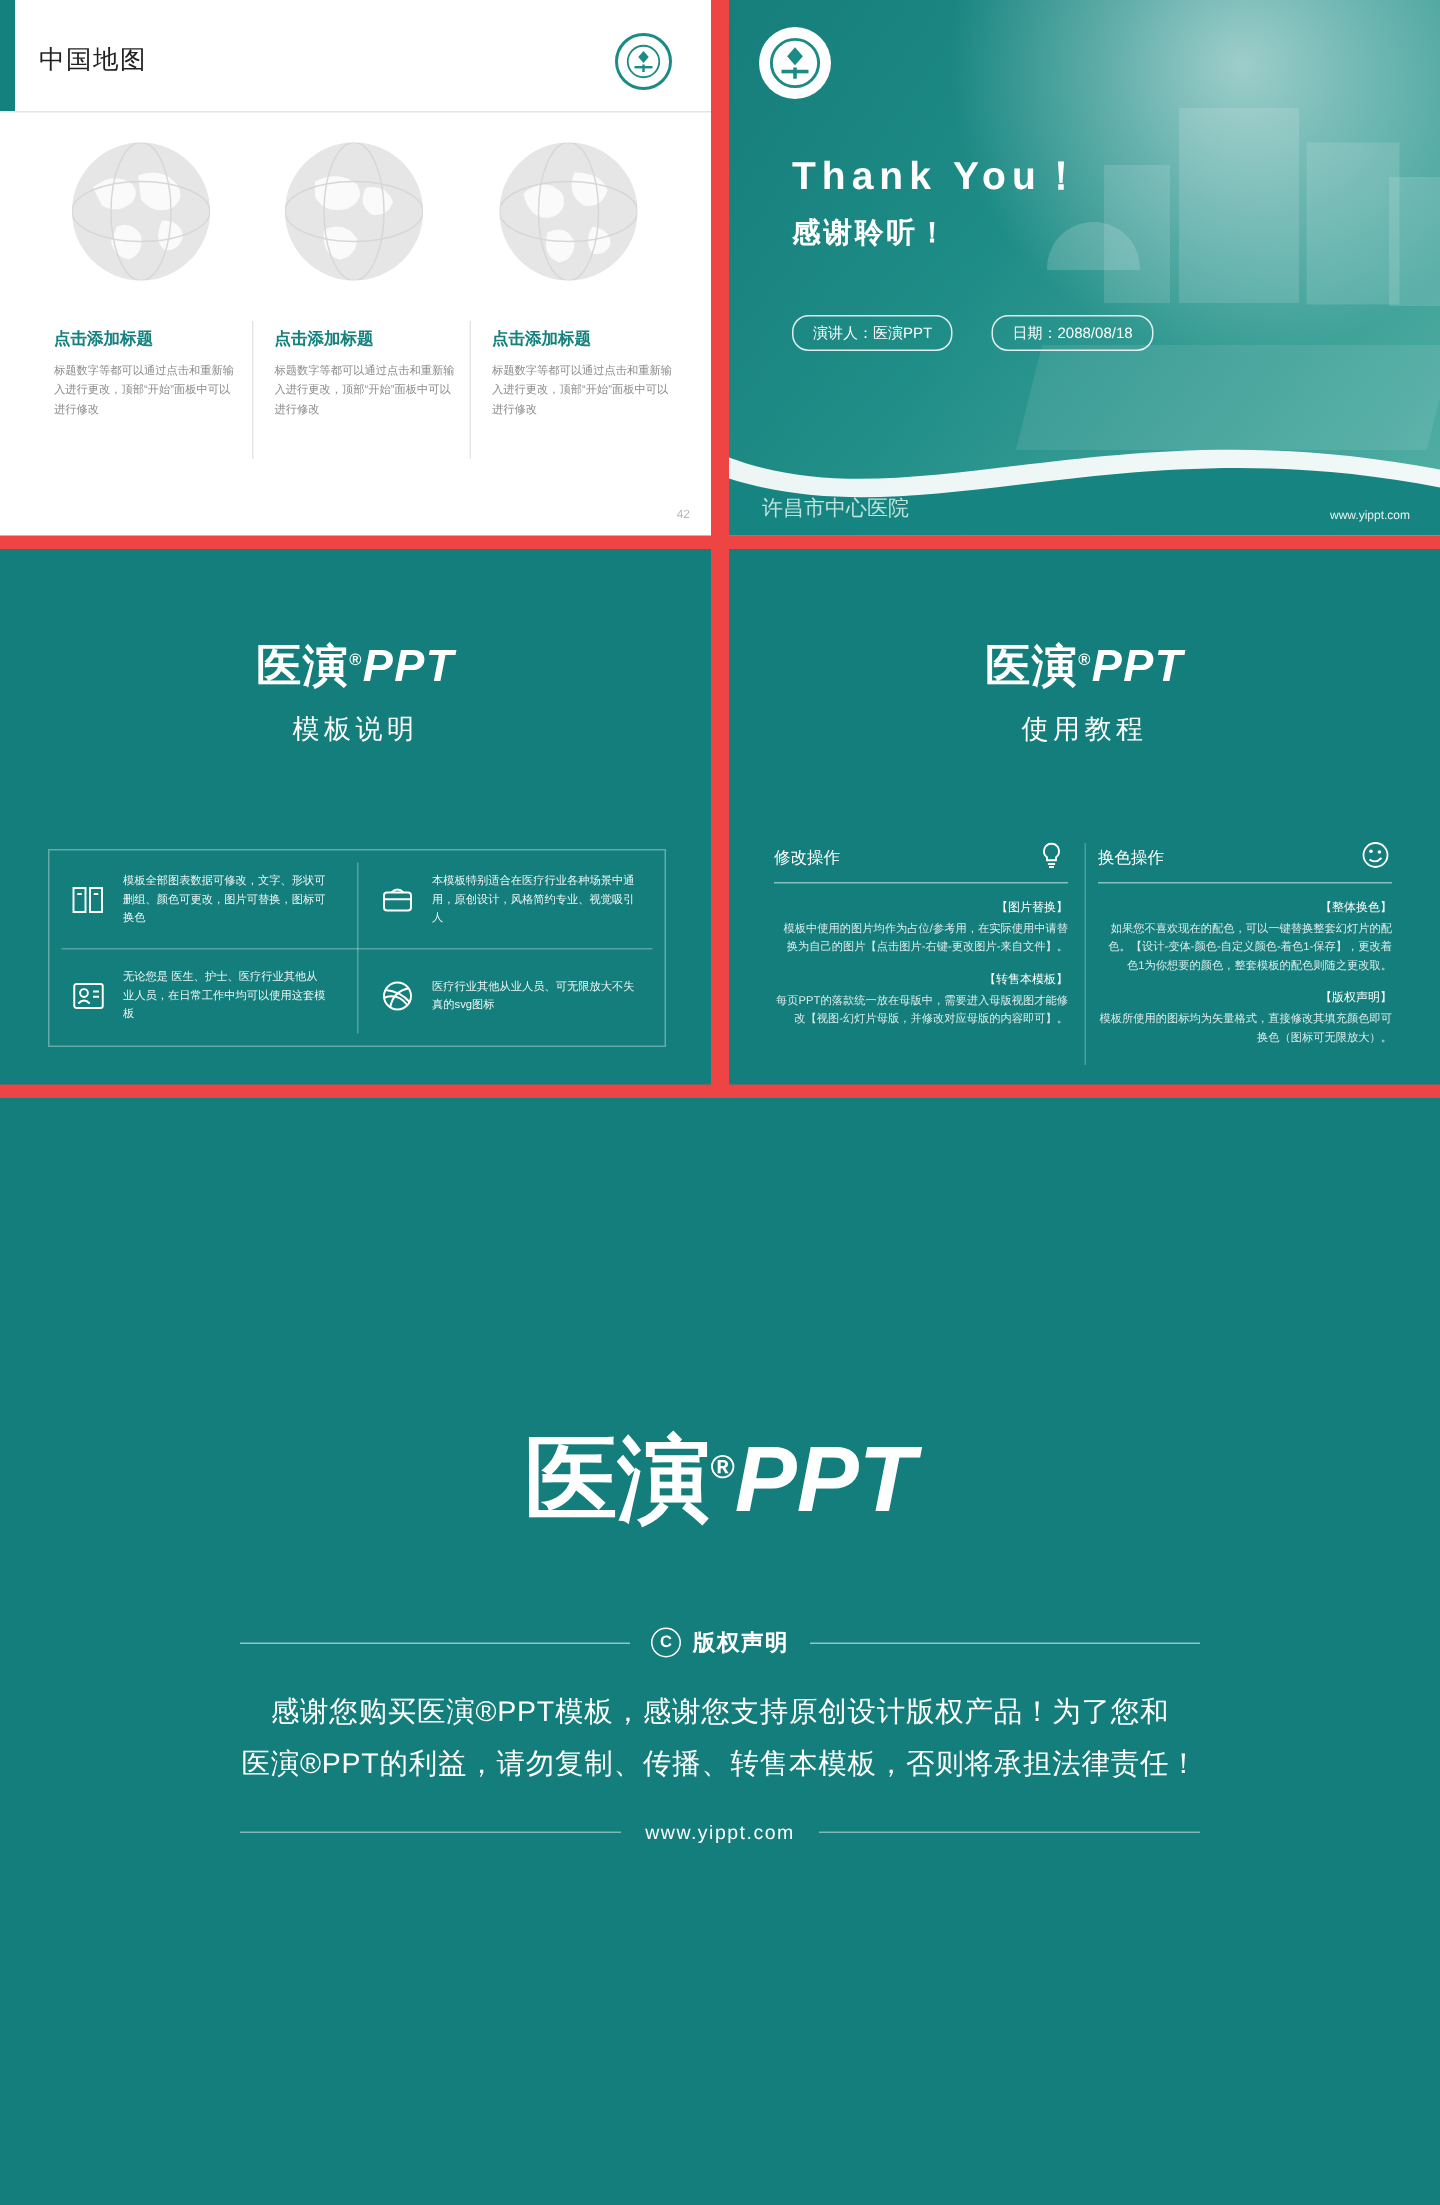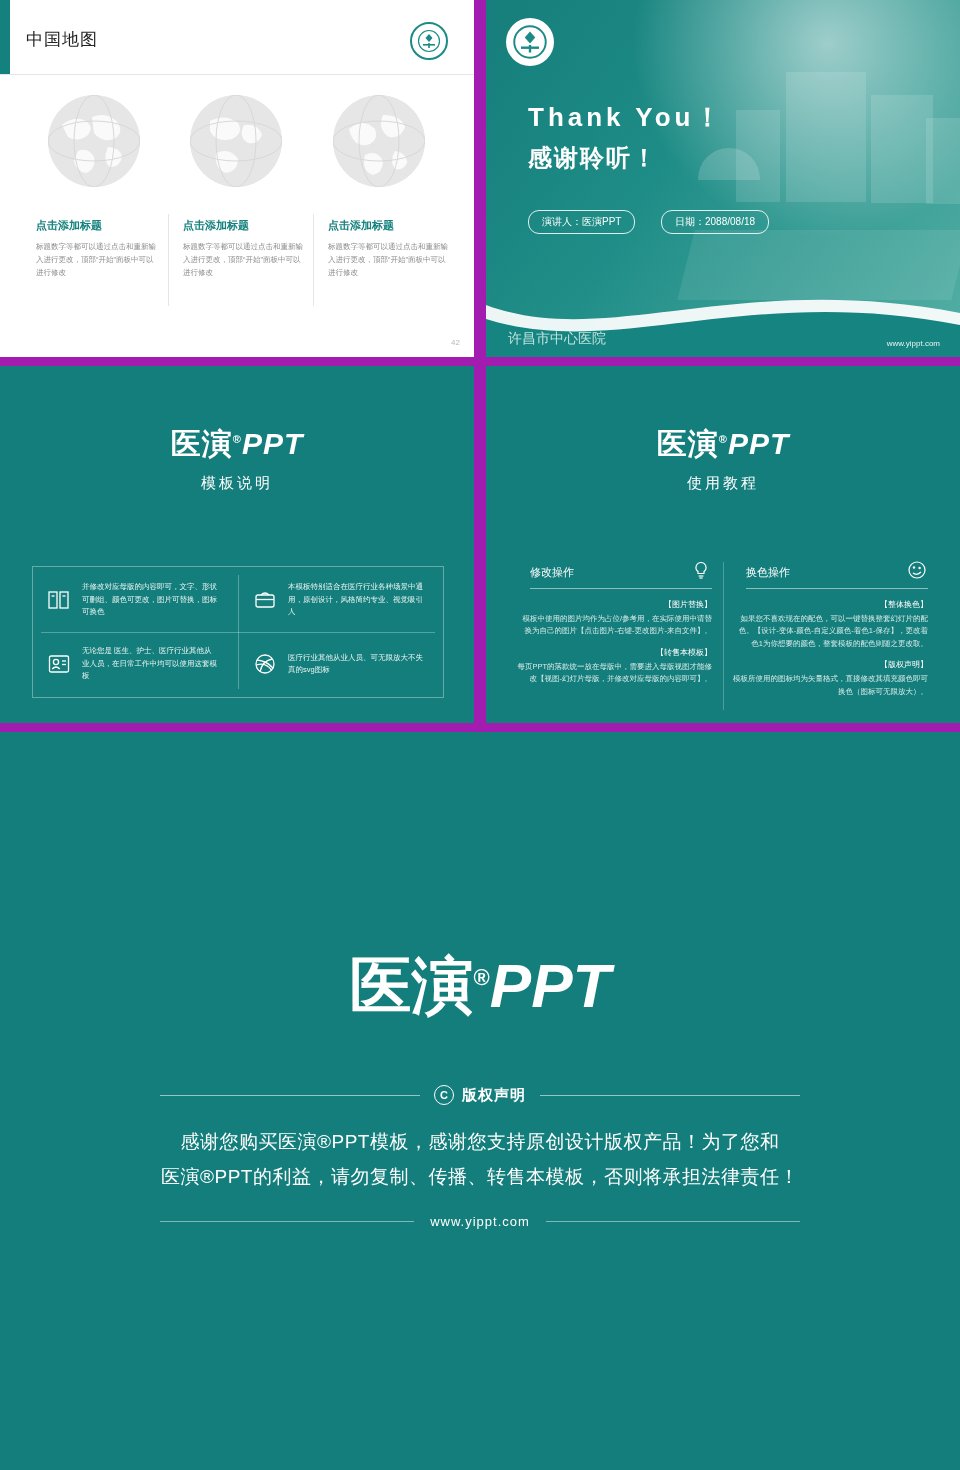--- a/index.html
+++ b/index.html
@@ -2,21 +2,21 @@
 <html lang="zh"><head>
 <meta charset="utf-8">
 <style>
   html,body{margin:0;padding:0;}
   body{
     width:960px;height:1470px;
     background:#ffffff;
     font-family:"Liberation Sans","DejaVu Sans",sans-serif;
     overflow:hidden;
   }
-  .page{position:relative;width:960px;height:1270px;background:#a21caf;}
+  .page{position:relative;width:960px;height:1270px;background:#ef4444;}
 
   
   .row1{position:absolute;left:0;top:0;width:960px;height:360px;}
 
   
   .slide1{position:absolute;left:0;top:0;width:474px;height:357px;background:#ffffff;overflow:hidden;}
   .s1-topbar{position:absolute;left:0;top:0;width:474px;height:74px;background:#ffffff;}
   .s1-accent{position:absolute;left:0;top:0;width:10px;height:74px;background:#15817e;}
   .s1-title{position:absolute;left:26px;top:28px;font-size:17px;color:#222;letter-spacing:1px;}
   .s1-divider{position:absolute;left:0;top:74px;width:474px;height:1px;background:#e4e4e4;}
@@ -51,51 +51,51 @@
   .b3{left:250px;top:110px;width:44px;height:92px;}
   .b4{left:440px;top:118px;width:34px;height:86px;}
   .road{position:absolute;left:200px;top:230px;width:274px;height:70px;background:rgba(255,255,255,.09);
         transform:skewX(-14deg);}
   .dome{position:absolute;left:212px;top:148px;width:62px;height:32px;border-radius:31px 31px 0 0;
         background:rgba(255,255,255,.17);}
   .s2-wave{position:absolute;left:0;bottom:0;width:474px;height:92px;}
   .s2-logo{position:absolute;left:20px;top:18px;width:48px;height:48px;border-radius:50%;
            background:#ffffff;display:flex;align-items:center;justify-content:center;}
   .s2-en{position:absolute;left:42px;top:100px;font-size:26px;font-weight:bold;color:#ffffff;letter-spacing:4px;}
-  .s2-cn{position:absolute;left:42px;top:142px;font-size:24px;font-weight:bold;color:#ffffff;letter-spacing:2px;}
+  .s2-cn{position:absolute;left:42px;top:142px;font-size:19px;font-weight:bold;color:#ffffff;letter-spacing:2px;}
   .pill{position:absolute;top:210px;height:22px;border:1px solid rgba(255,255,255,.85);border-radius:11px;
         color:#ffffff;font-size:10px;display:flex;align-items:center;padding:0 13px;white-space:nowrap;}
   .pill.p1{left:42px;} .pill.p2{left:175px;}
   .s2-foot-left{position:absolute;left:22px;bottom:9px;font-size:14px;color:#bfe2dd;}
   .s2-foot-right{position:absolute;right:20px;bottom:9px;font-size:8px;color:#e8f4f2;}
 
   
   .row2{position:absolute;left:0;top:366px;width:960px;height:360px;}
   .slide3,.slide4{position:absolute;top:0;width:474px;height:357px;background:#147e7c;overflow:hidden;}
   .slide3{left:0;} .slide4{left:486px;}
   .brand{position:absolute;width:100%;text-align:center;}
   .brand .bt{font-size:30px;color:#ffffff;font-weight:bold;letter-spacing:1px;}
   .brand .bt sup{font-size:11px;vertical-align:super;}
   .brand .bt .ppt{font-style:italic;}
-  .brand .bs{margin-top:9px;font-size:15px;color:#ffffff;letter-spacing:3px;}
+  .brand .bs{margin-top:9px;font-size:18px;color:#ffffff;letter-spacing:3px;}
 
   .cards{position:absolute;left:32px;top:200px;width:410px;height:130px;
          border:1px solid rgba(255,255,255,.35);}
   .cards .vline{position:absolute;left:50%;top:8px;width:1px;height:114px;background:rgba(255,255,255,.28);}
   .cards .hline{position:absolute;left:8px;top:50%;width:394px;height:1px;background:rgba(255,255,255,.28);}
   .card{position:absolute;width:190px;height:58px;display:flex;align-items:center;gap:9px;padding:0 8px;box-sizing:border-box;}
   .card.k1{left:4px;top:4px;} .card.k2{left:210px;top:4px;}
   .card.k3{left:4px;top:68px;} .card.k4{left:210px;top:68px;}
   .card .ic{flex:0 0 28px;height:28px;display:flex;align-items:center;justify-content:center;}
   .card .tx{font-size:7.5px;line-height:1.65;color:#eaf6f4;}
 
   
   .tut{position:absolute;top:196px;width:196px;}
   .tut.t1{left:30px;} .tut.t2{left:246px;}
-  .tut .hd{position:relative;height:26px;border-bottom:1px solid rgba(255,255,255,.5);margin-left:14px;}
+  .tut .hd{position:relative;height:26px;border-bottom:1px solid rgba(255,255,255,.5);}
   .tut .hd span{font-size:11px;color:#ffffff;}
   .tut .hd .ico{position:absolute;right:0;top:-3px;}
   .tut .blk{margin-top:10px;text-align:right;}
   .tut .blk .bh{font-size:8px;color:#ffffff;margin-bottom:3px;}
   .tut .blk .bp{font-size:7.5px;line-height:1.65;color:#d9ecea;}
   .tut .blk+.blk{margin-top:9px;}
   .tut-sep{position:absolute;left:237px;top:196px;width:1px;height:148px;background:rgba(255,255,255,.25);}
 
   
   .row3{position:absolute;left:0;top:732px;width:960px;height:738px;background:#147e7c;}
@@ -254,21 +254,21 @@
 
         <div class="card k1">
           <div class="ic">
             <svg width="26" height="26" viewBox="0 0 26 26" fill="none" stroke="#ffffff" stroke-width="1.3">
               <rect x="3" y="5" width="8" height="16"></rect>
                 <rect x="14" y="5" width="8" height="16"></rect>
               <line x1="5.5" y1="9" x2="8.5" y2="9"></line>
                 <line x1="16.5" y1="9" x2="19.5" y2="9"></line>
             </svg>
           </div>
-          <div class="tx">并修改对应母版的内容即可，文字、形状可删组、颜色可更改，图片可替换，图标可换色</div>
+          <div class="tx">模板全部图表数据可修改，文字、形状可删组、颜色可更改，图片可替换，图标可换色</div>
         </div>
 
         <div class="card k2">
           <div class="ic">
             <svg width="26" height="26" viewBox="0 0 26 26" fill="none" stroke="#ffffff" stroke-width="1.3">
               <rect x="4" y="8" width="18" height="12" rx="2"></rect>
               <line x1="4" y1="12.5" x2="22" y2="12.5"></line>
               <path d="M9 8 q4 -4 8 0"></path>
             </svg>
           </div>

